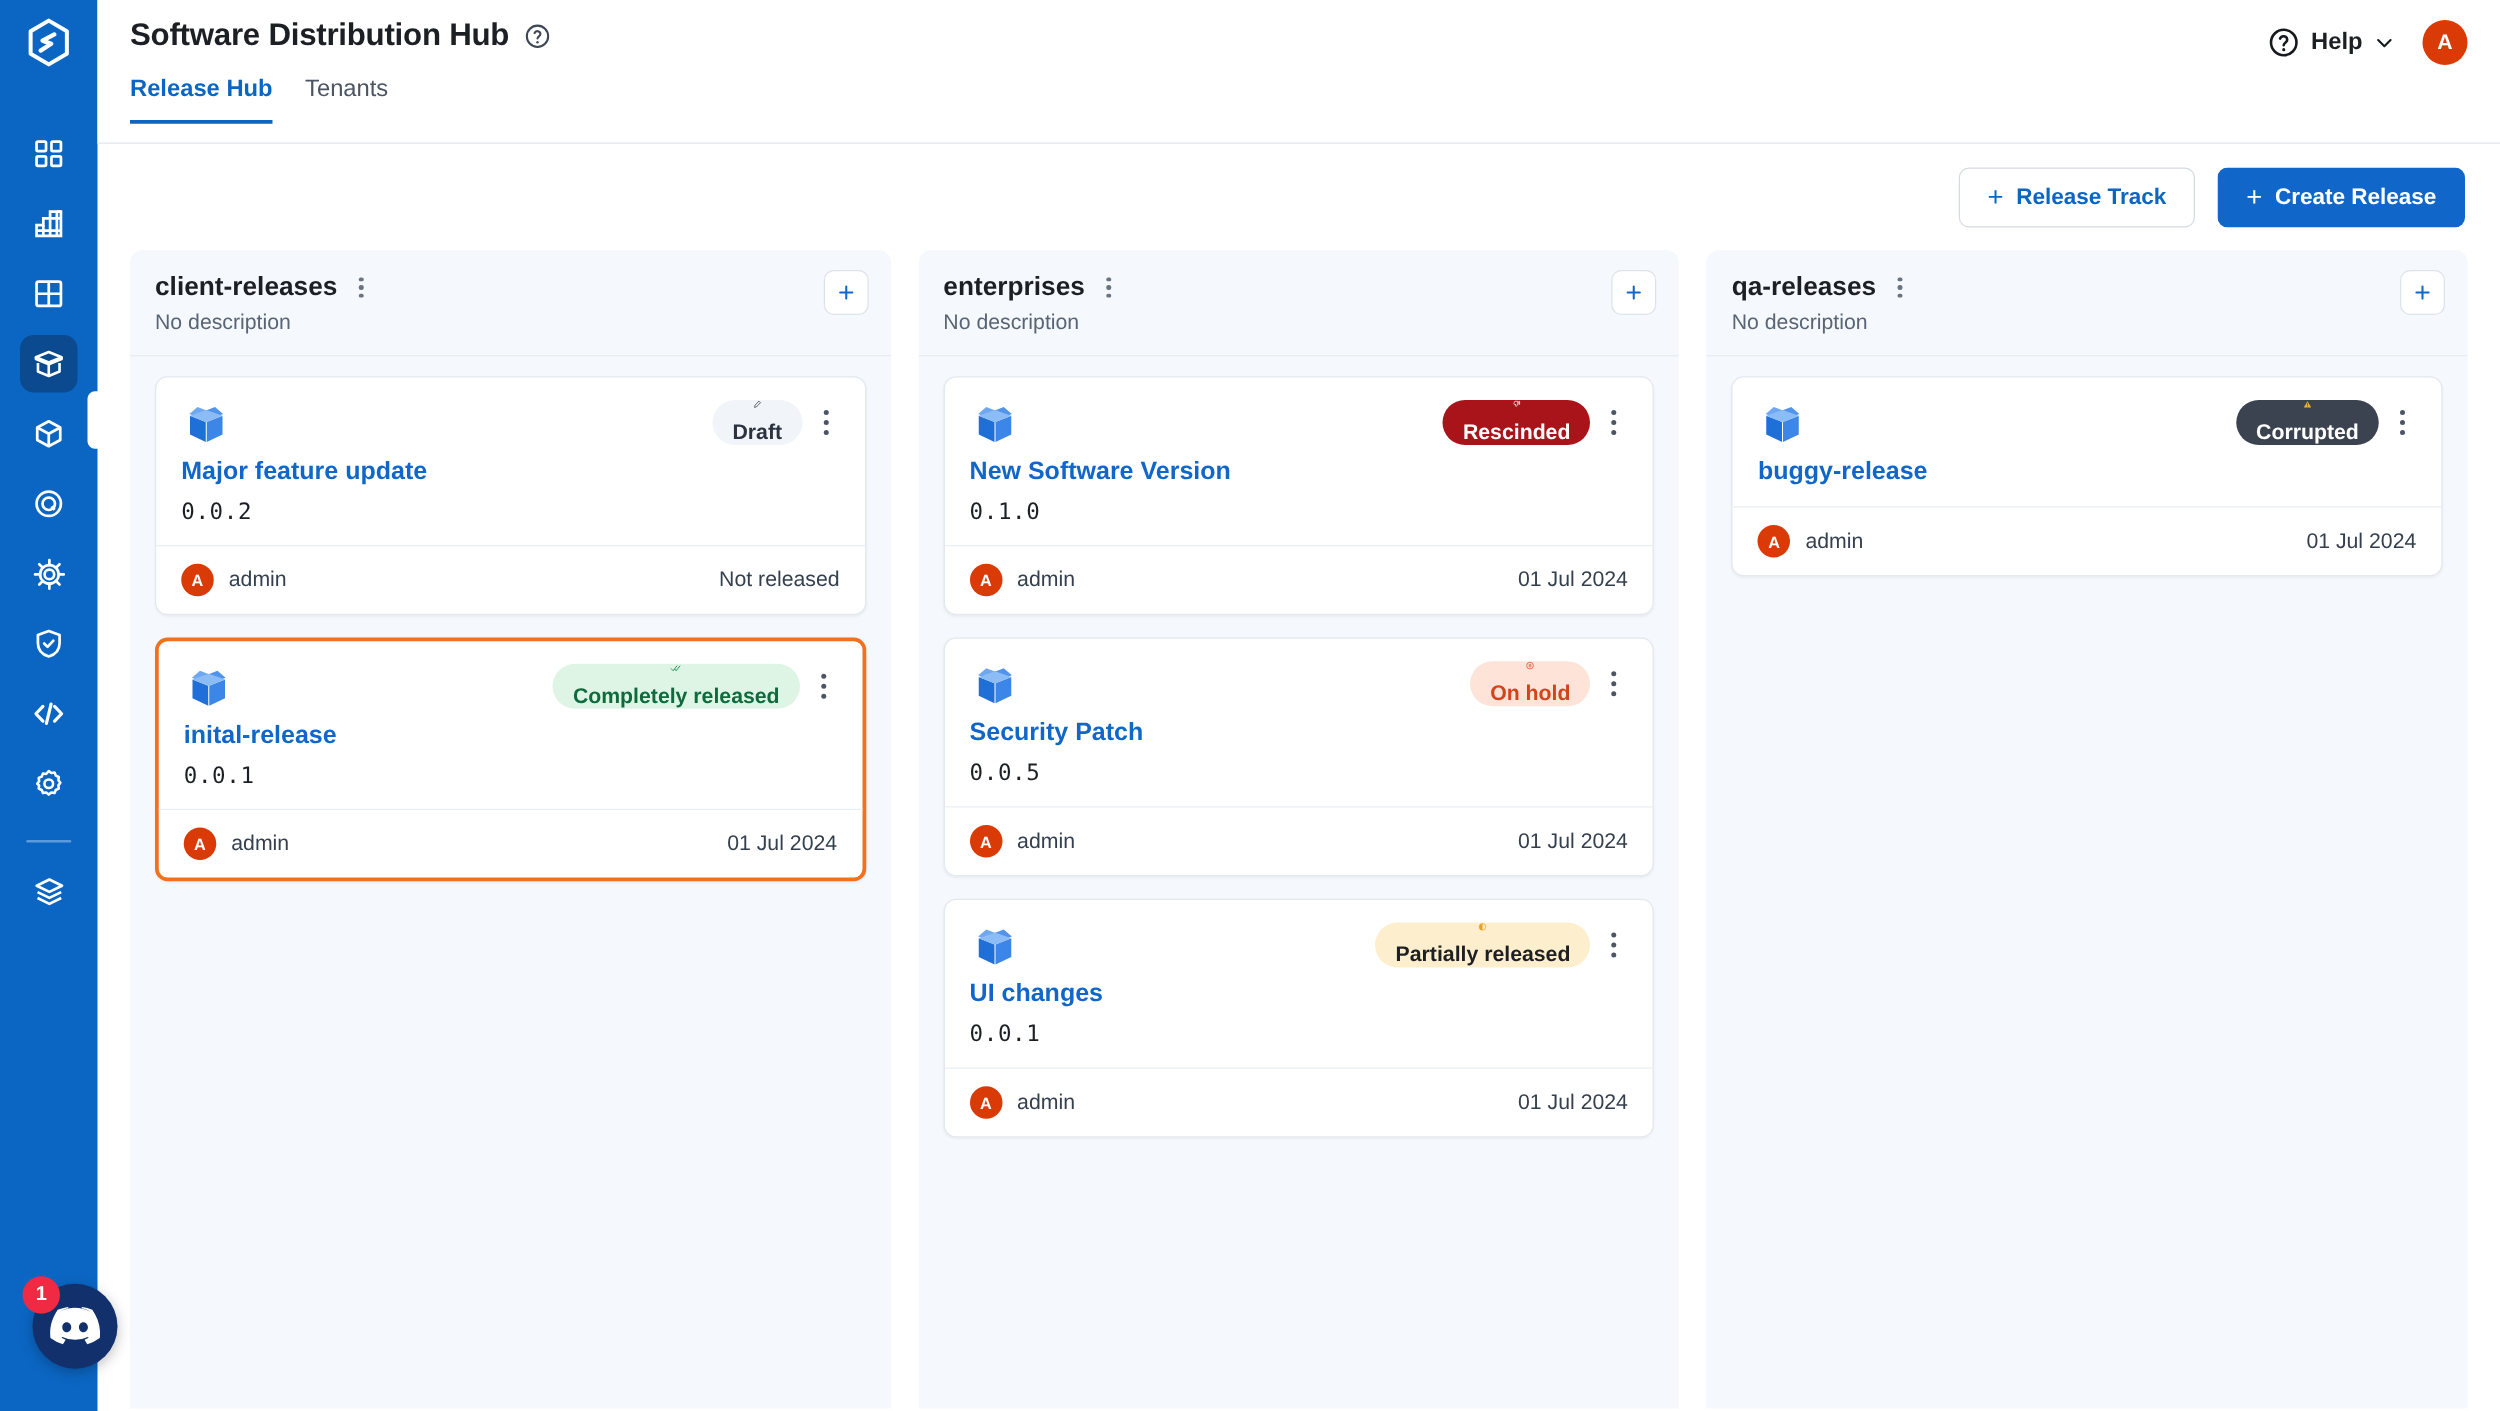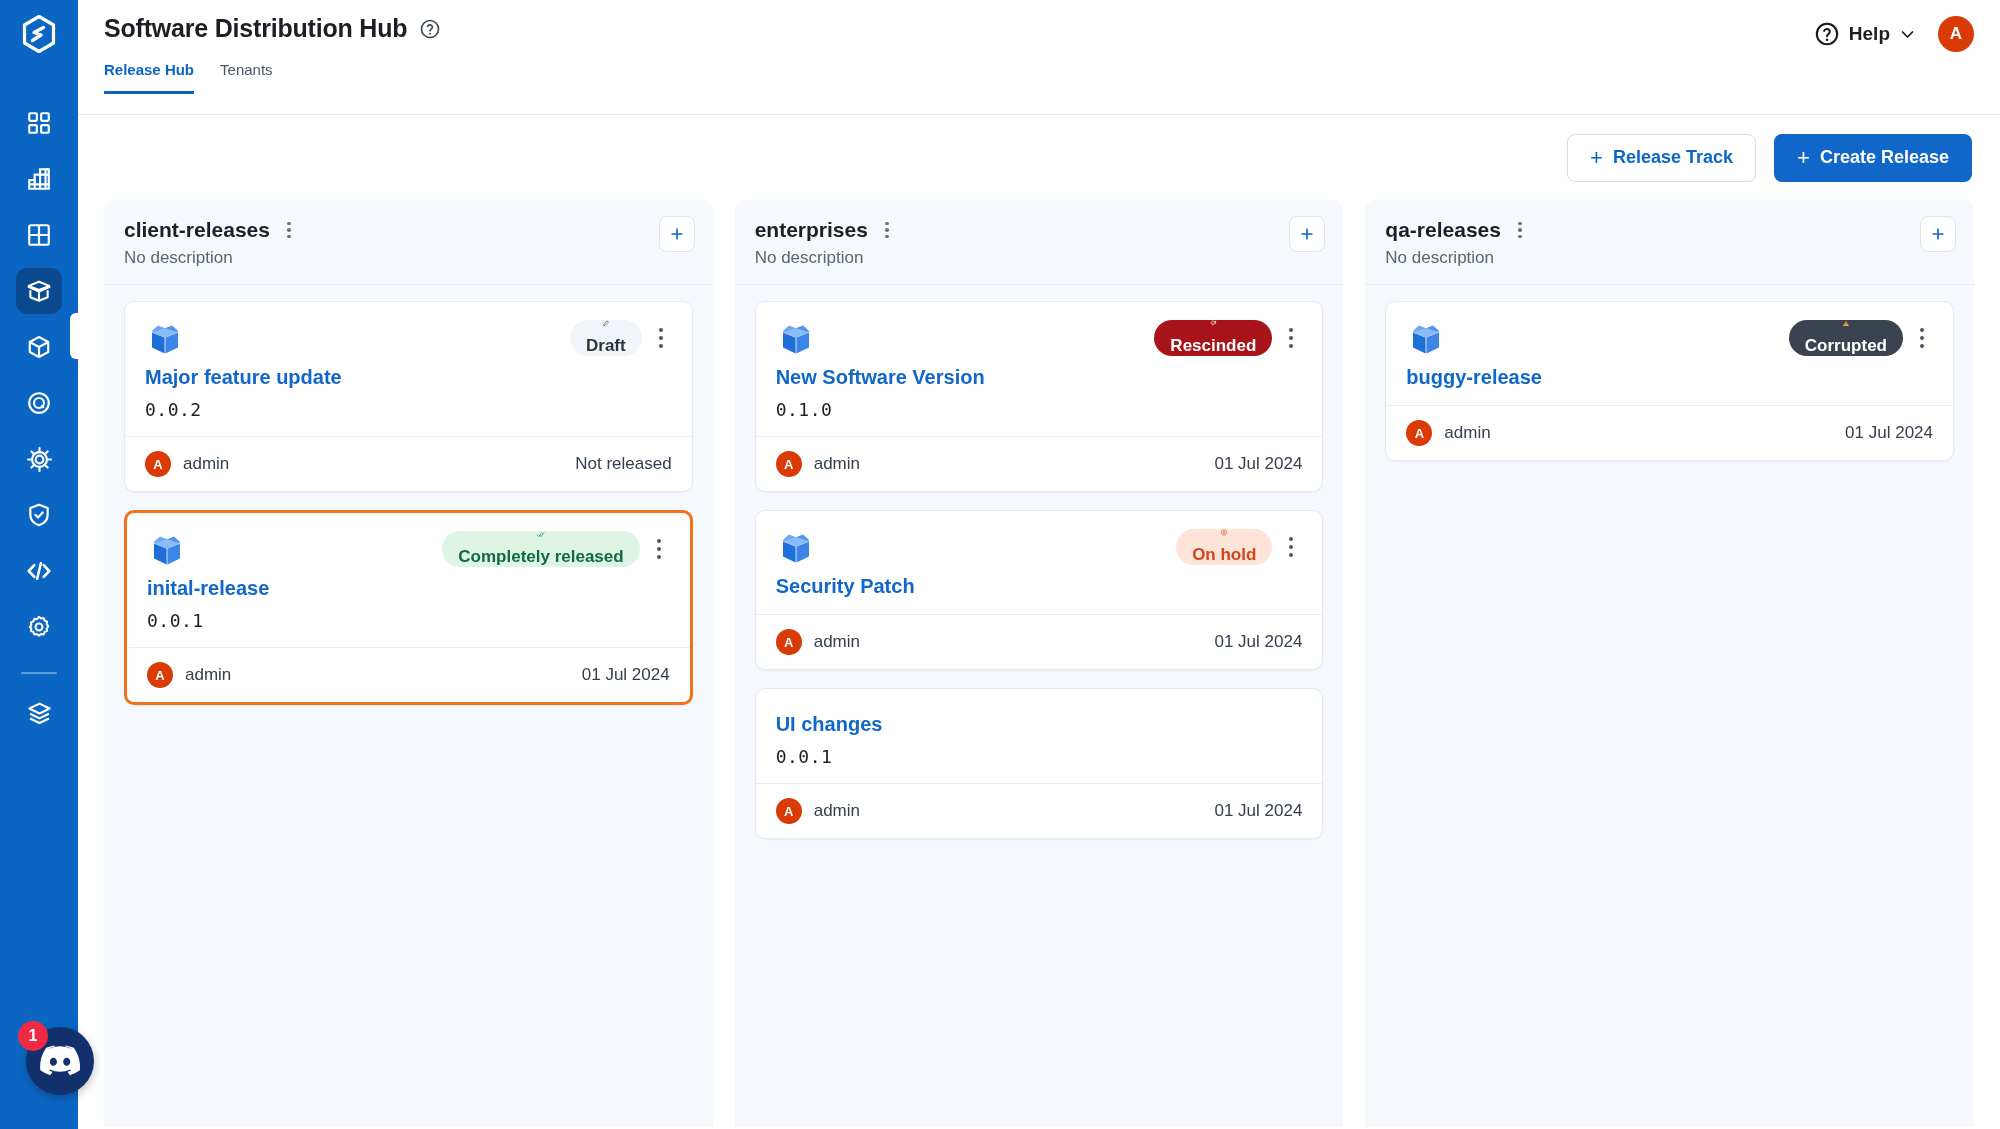--- a/index.html
+++ b/index.html
@@ -71,21 +71,21 @@
   .help-btn { display: flex; align-items: center; gap: 9px; cursor: pointer; }
   .help-label { font-size: 19px; font-weight: 700; color: #1c1f23; }
   .avatar {
     width: 36px; height: 36px; border-radius: 50%;
     background: #d93a06; color: #fff;
     display: flex; align-items: center; justify-content: center;
     font-size: 17px; font-weight: 700; cursor: pointer;
   }
   .tabs { display: flex; gap: 26px; margin-top: 18px; }
   .tab {
-    font-size: 15px; color: #4b5563; padding-bottom: 13px; cursor: pointer;
+    font-size: 19px; color: #4b5563; padding-bottom: 13px; cursor: pointer;
     border-bottom: 3px solid transparent; font-weight: 400;
   }
   .tab.active { color: #0b66c3; font-weight: 700; border-bottom-color: #0b66c3; }
 
   .actionbar {
     height: 85px; display: flex; align-items: center; justify-content: flex-end;
     padding: 0 28px; background: #fff; gap: 18px;
   }
   .btn {
     display: flex; align-items: center; gap: 10px;
@@ -479,31 +479,55 @@
               <span>On hold</span>
             </div>
             <div class="kebab ">
                       <i></i>
                       <i></i>
                       <i></i>
                     </div>
           </div>
         </div>
         <div class="card-title">Security Patch</div>
+        <div class="card-version">0.0.5</div>
       </div>
       <div class="card-foot">
         <div class="foot-left">
           <div class="foot-avatar">A</div>
           <span class="foot-user">admin</span>
         </div>
         <span class="foot-date">01 Jul 2024</span>
       </div>
     </div>
     <div class="card ">
       <div class="card-top">
+        <div class="card-head">
+          <svg class="pkg" viewBox="0 0 40 40">
+    <path d="M20 16.5 6.5 11.2 13 5.5 26.5 10.8z" fill="#6fa8f0"></path>
+    <path d="M20 16.5 33.5 11.2 27 5.5 13.5 10.8z" fill="#5294ea"></path>
+    <path d="M7 12.5l12.6 5v16L7 27.6z" fill="#1f6fd8"></path>
+    <path d="M33 12.5 20.4 17.5v16L33 27.6z" fill="#3b86e6"></path>
+    <path d="M7 12.5 20 17.7 33 12.5 20 8z" fill="#8cbcf5"></path>
+  </svg>
+          <div class="badge-row">
+            <div class="badge" style="background:#fdeecd;color:#1c1f23;">
+              <svg width="20" height="20" viewBox="0 0 24 24">
+                        <circle cx="12" cy="12" r="9.1" fill="none" stroke="#e8a21c" stroke-width="1.9"></circle>
+                        <path d="M12 3.2a8.8 8.8 0 0 0 0 17.6z" fill="#e8a21c"></path>
+                      </svg>
+              <span>Partially released</span>
+            </div>
+            <div class="kebab ">
+                      <i></i>
+                      <i></i>
+                      <i></i>
+                    </div>
+          </div>
+        </div>
         <div class="card-title">UI changes</div>
         <div class="card-version">0.0.1</div>
       </div>
       <div class="card-foot">
         <div class="foot-left">
           <div class="foot-avatar">A</div>
           <span class="foot-user">admin</span>
         </div>
         <span class="foot-date">01 Jul 2024</span>
       </div>

